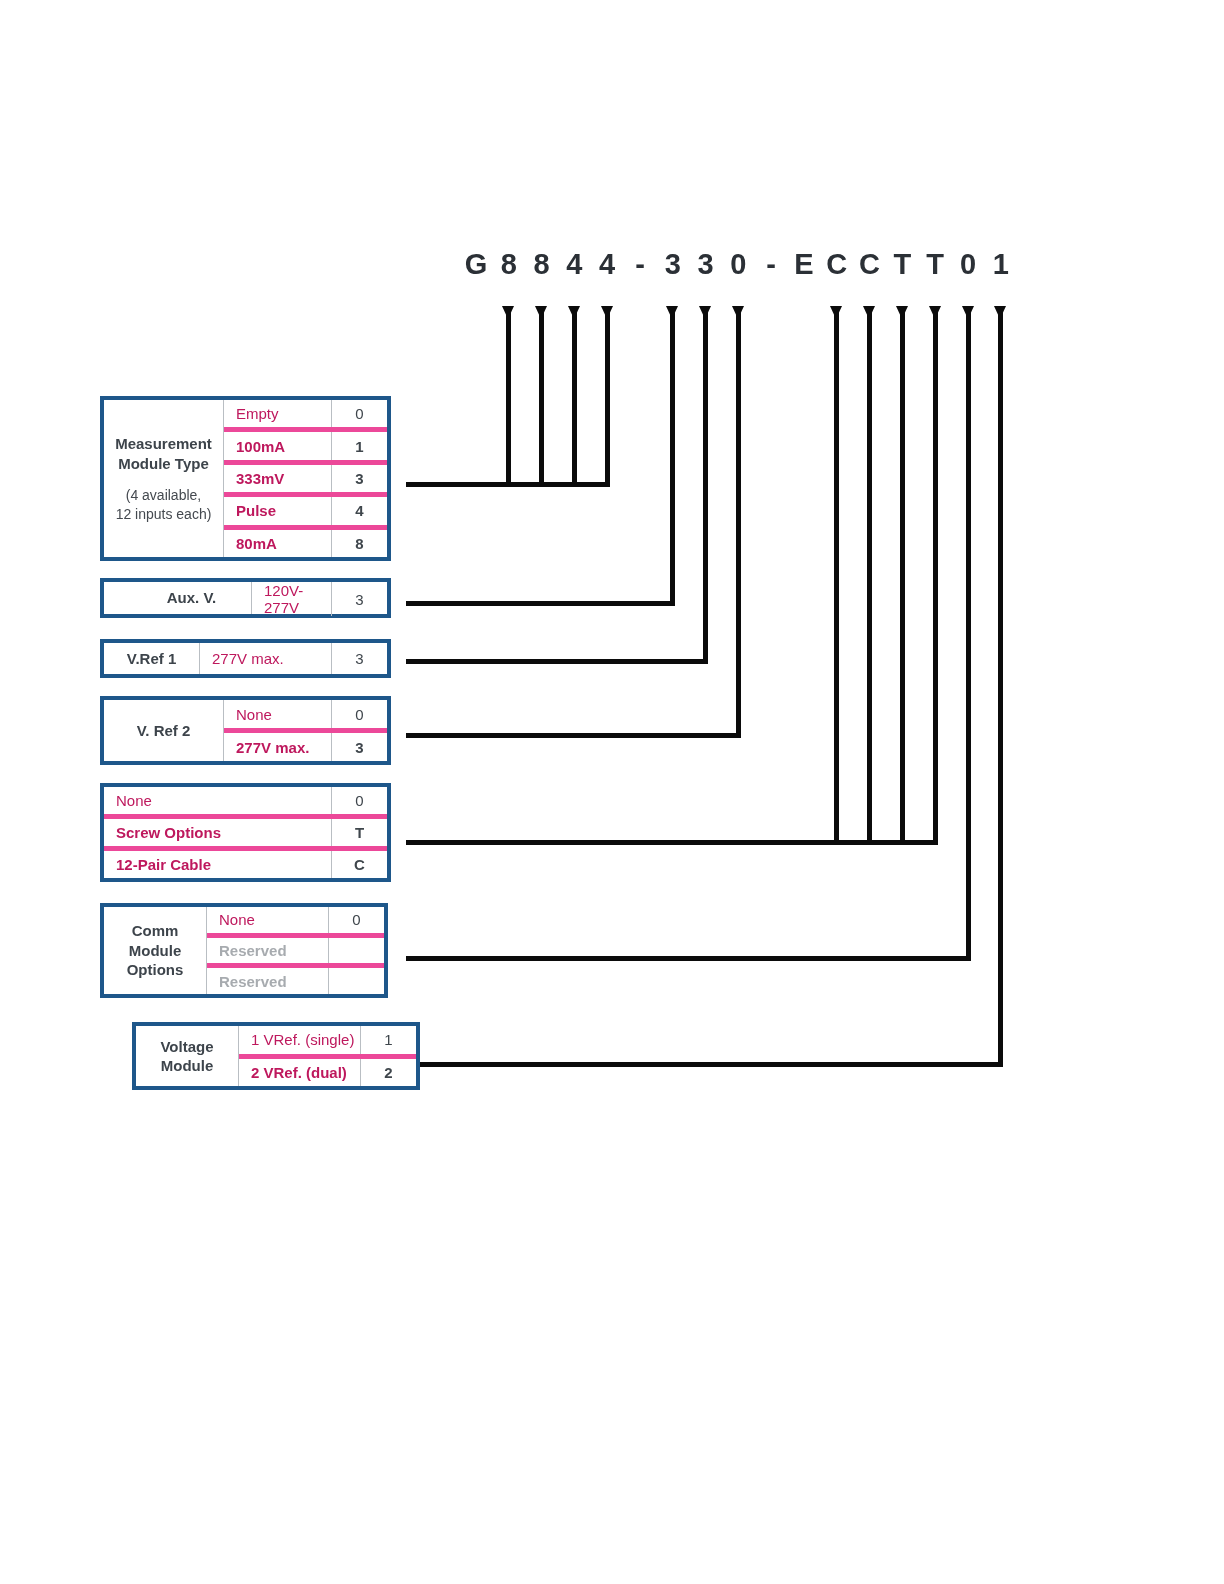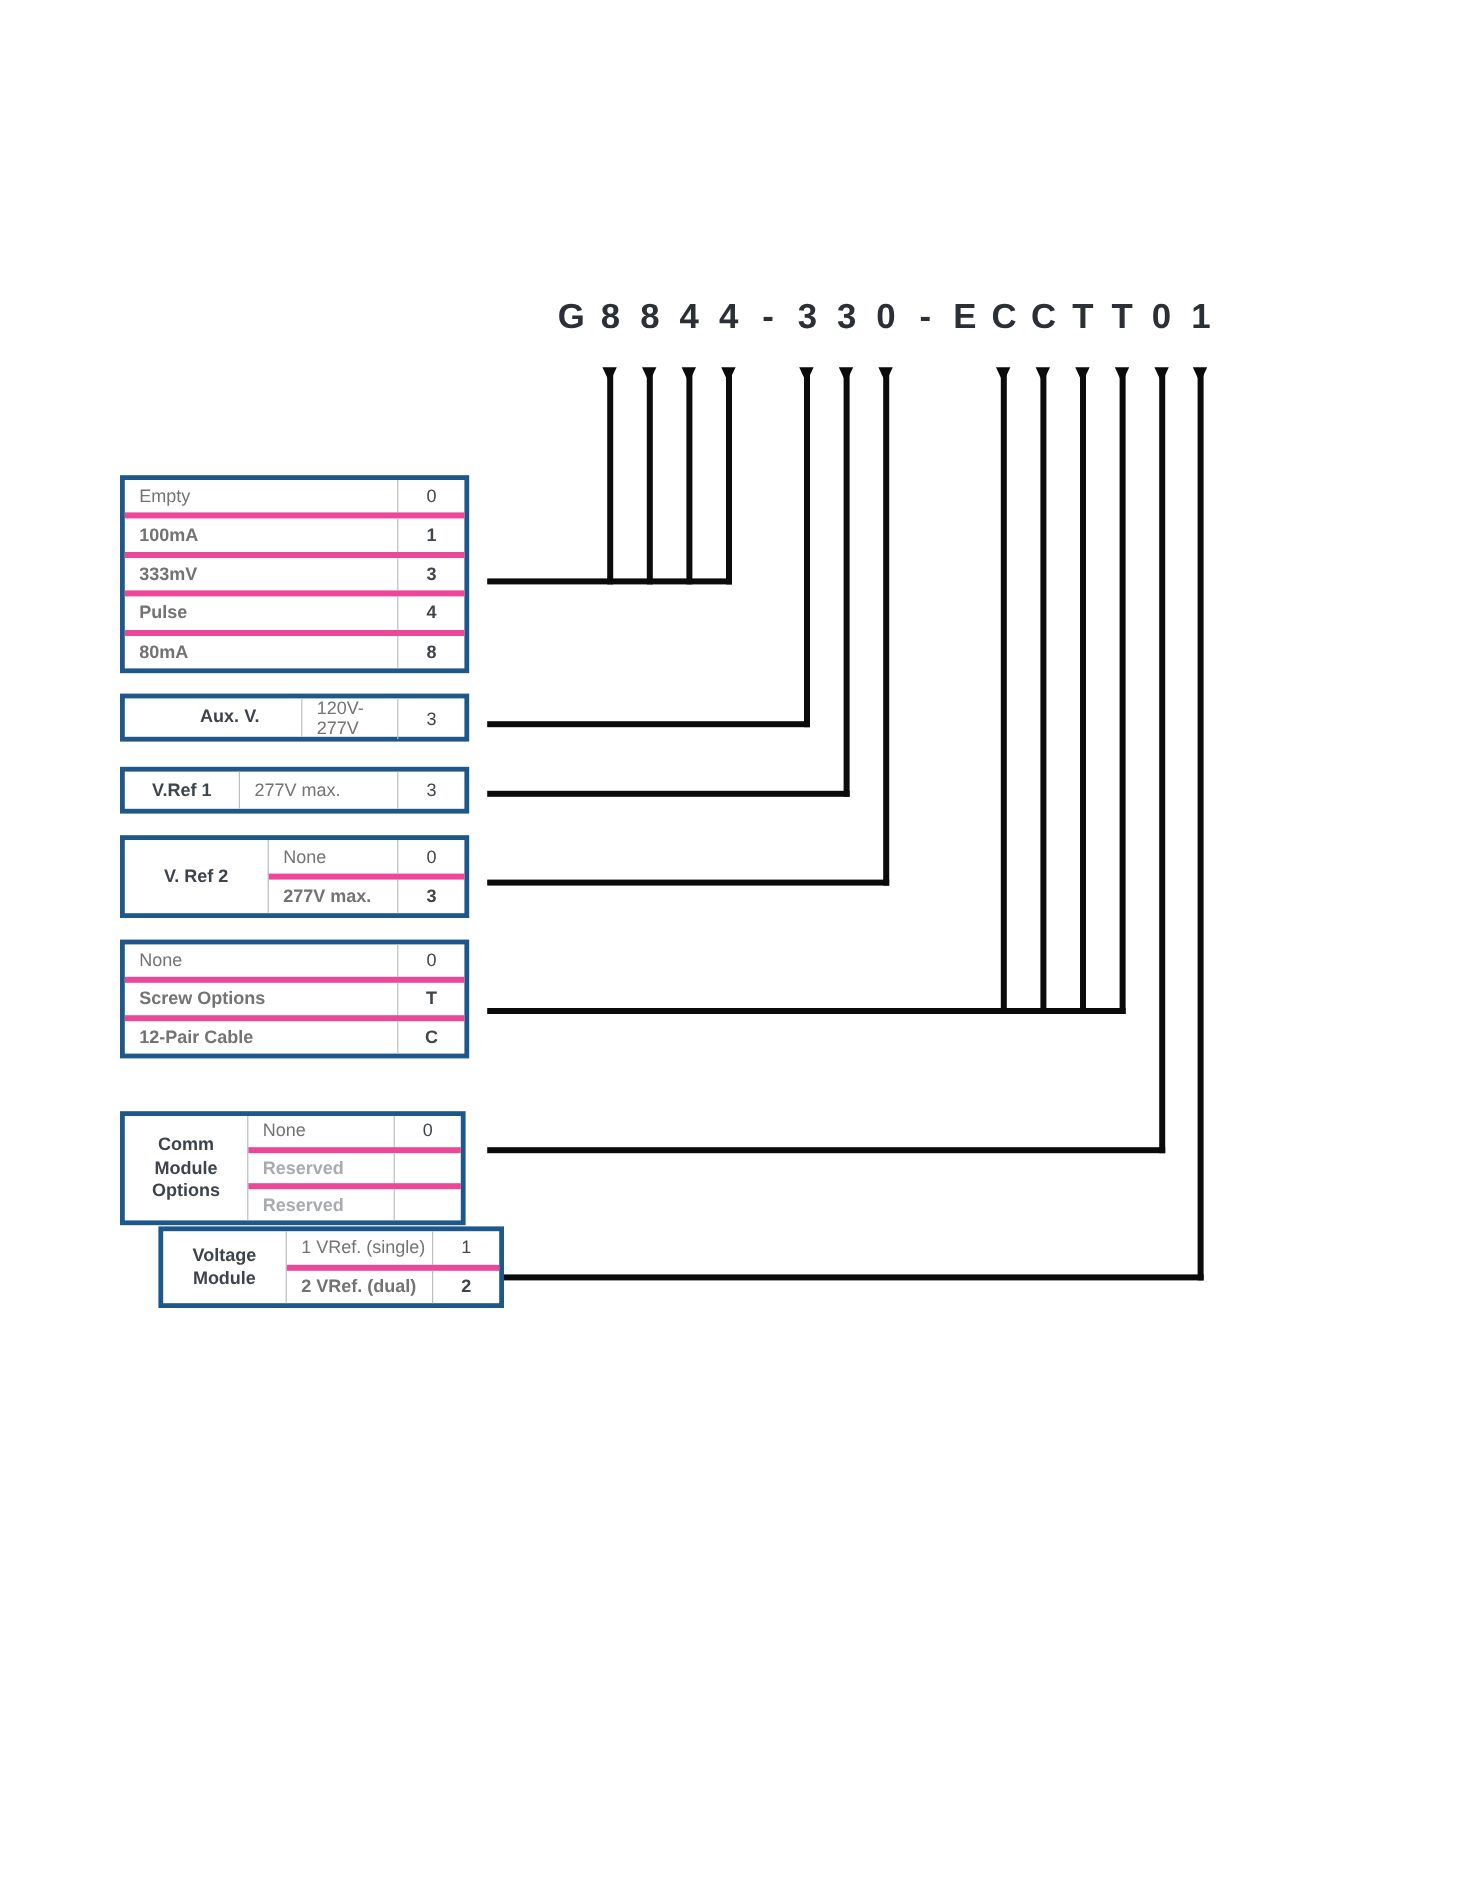--- a/index.html
+++ b/index.html
@@ -48,21 +48,21 @@
     font-size:15px;line-height:1.3;
     padding:2px 3px;box-sizing:border-box;
     flex-shrink:0;
   }
   .note{font-weight:normal;font-size:14px;color:#44494f;margin-top:13px;line-height:1.3;}
   .rows{flex:1;display:flex;flex-direction:column;}
   .row{flex:1;display:flex;align-items:stretch;}
   .row + .row{border-top:5px solid #ec4899;font-weight:bold;}
   .opt{
     flex:1;display:flex;align-items:center;
-    padding-left:12px;font-size:15px;color:#737373;
+    padding-left:12px;font-size:15px;color:#be185d;
     border-right:1px solid #b9bec3;
   }
   .val{
     width:55px;display:flex;align-items:center;justify-content:center;
     font-size:15px;color:#3f464c;flex-shrink:0;
   }
   .muted{color:#a7abaf;}
 </style>
 </head>
 <body>
@@ -117,20 +117,24 @@
       <div class="hline" style="left: 406px; top: 840px; width: 531.7px;"></div>
       <div class="arrow" style="left: 961.5px; top: 306px;"></div>
       <div class="vline" style="left: 965.5px; top: 310px; height: 651px;"></div>
       <div class="hline" style="left: 406px; top: 956px; width: 564.5px;"></div>
       <div class="arrow" style="left: 994.3px; top: 306px;"></div>
       <div class="vline" style="left: 998.3px; top: 310px; height: 757px;"></div>
       <div class="hline" style="left: 406px; top: 1062px; width: 597.3px;"></div>
     </div>
   <div id="tables">
       <div class="tbl" style="left: 100px; top: 396px; width: 291px; height: 165px;">
+        <div class="lbl" style="width: 120px;">
+          <div>Measurement<br>Module Type</div>
+          <div class="note">(4 available,<br>12 inputs each)</div>
+        </div>
         <div class="rows">
           <div class="row">
             <div class="opt">Empty</div>
             <div class="val">0</div>
           </div>
           <div class="row">
             <div class="opt">100mA</div>
             <div class="val">1</div>
           </div>
           <div class="row">
@@ -193,21 +197,21 @@
           <div class="row">
             <div class="opt">Screw Options</div>
             <div class="val">T</div>
           </div>
           <div class="row">
             <div class="opt">12-Pair Cable</div>
             <div class="val">C</div>
           </div>
         </div>
       </div>
-      <div class="tbl" style="left: 100px; top: 903px; width: 288px; height: 95px; margin-top: 23px;">
+      <div class="tbl" style="left: 100px; top: 903px; width: 288px; height: 95px;">
         <div class="lbl" style="width: 103px;">
           <div>Comm<br>Module<br>Options</div>
         </div>
         <div class="rows">
           <div class="row">
             <div class="opt">None</div>
             <div class="val">0</div>
           </div>
           <div class="row">
             <div class="opt muted">Reserved</div>

